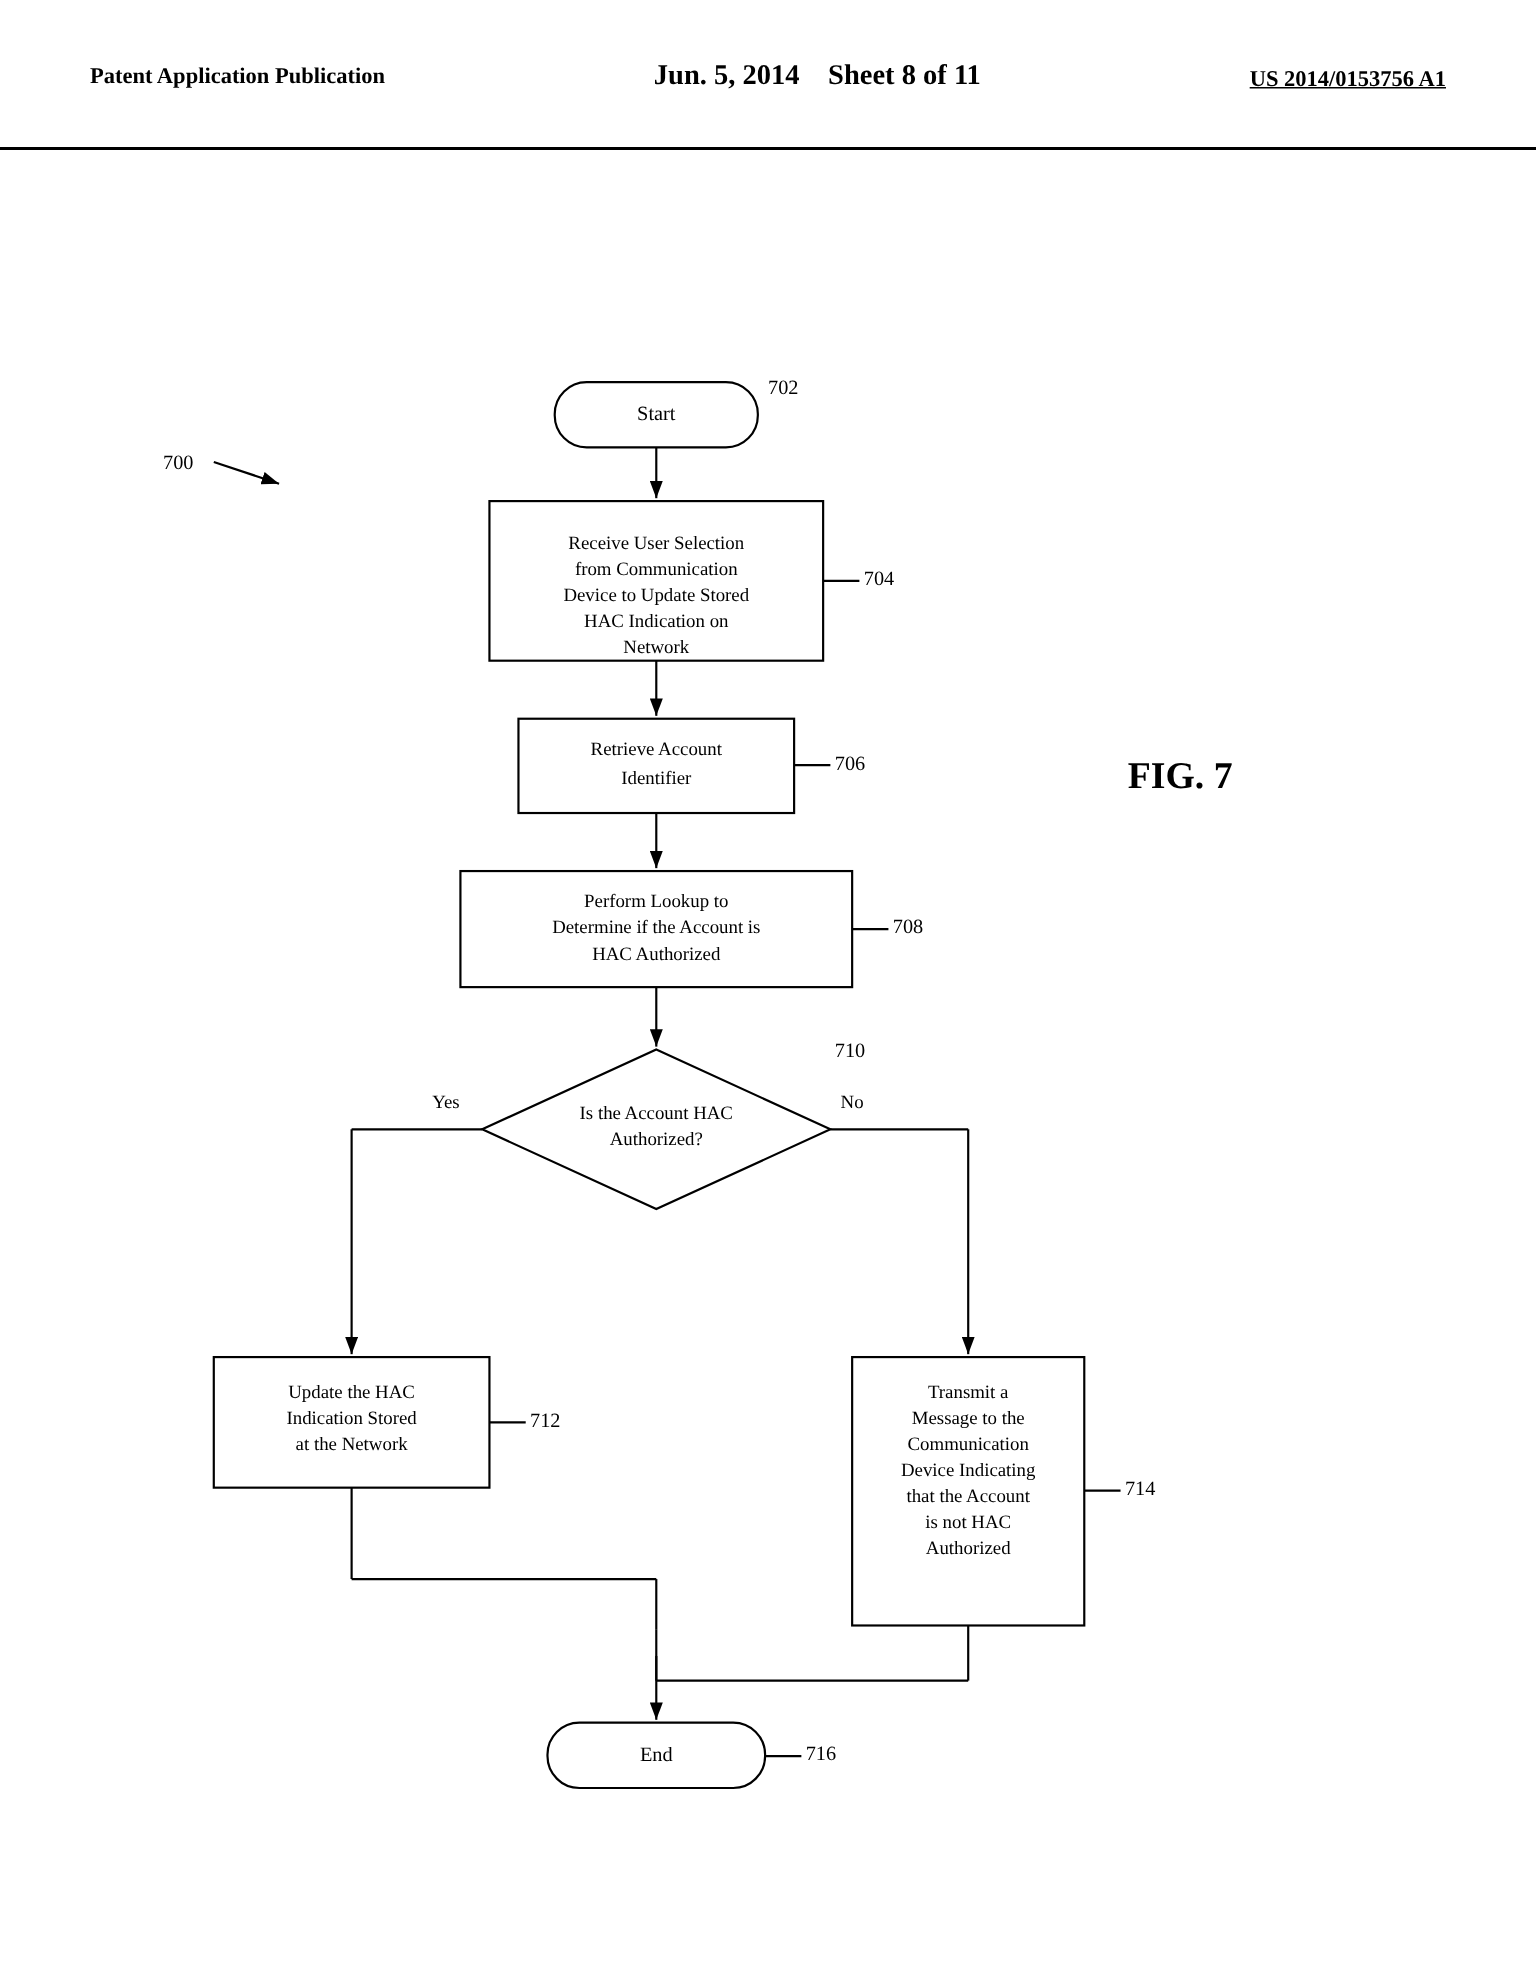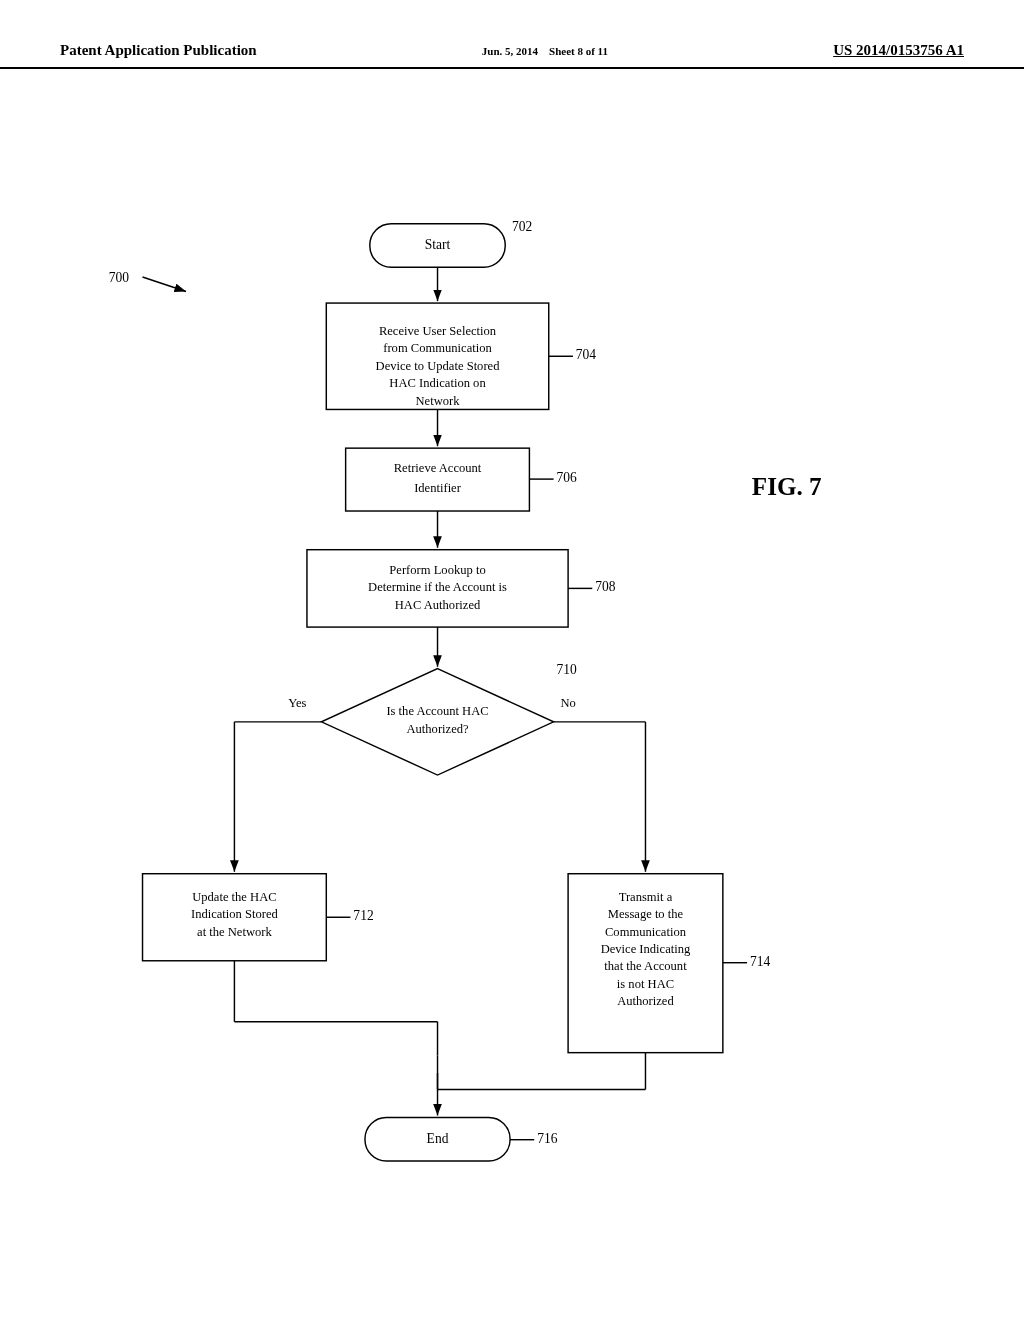--- a/index.html
+++ b/index.html
@@ -9,31 +9,31 @@
       width: 1024px;
       min-height: 1320px;
       position: relative;
       overflow-x: hidden;
     }
 
     
     .header {
       display: flex;
       justify-content: space-between;
-      align-items: center;
-      padding: 40px 60px 6px 60px;
+      align-items: flex-end;
+      padding: 40px 60px 36px 60px;
       border-bottom: 2px solid #000;
     }
     .header-left {
       font-size: 15px;
       font-weight: bold;
       line-height: 1.4;
     }
     .header-center {
-      font-size: 11px;
+      font-size: 19px;
       font-weight: bold;
       text-align: center;
     }
     .header-right {
       font-size: 15px;
       font-weight: bold;
       text-decoration: underline;
     }
 
     

